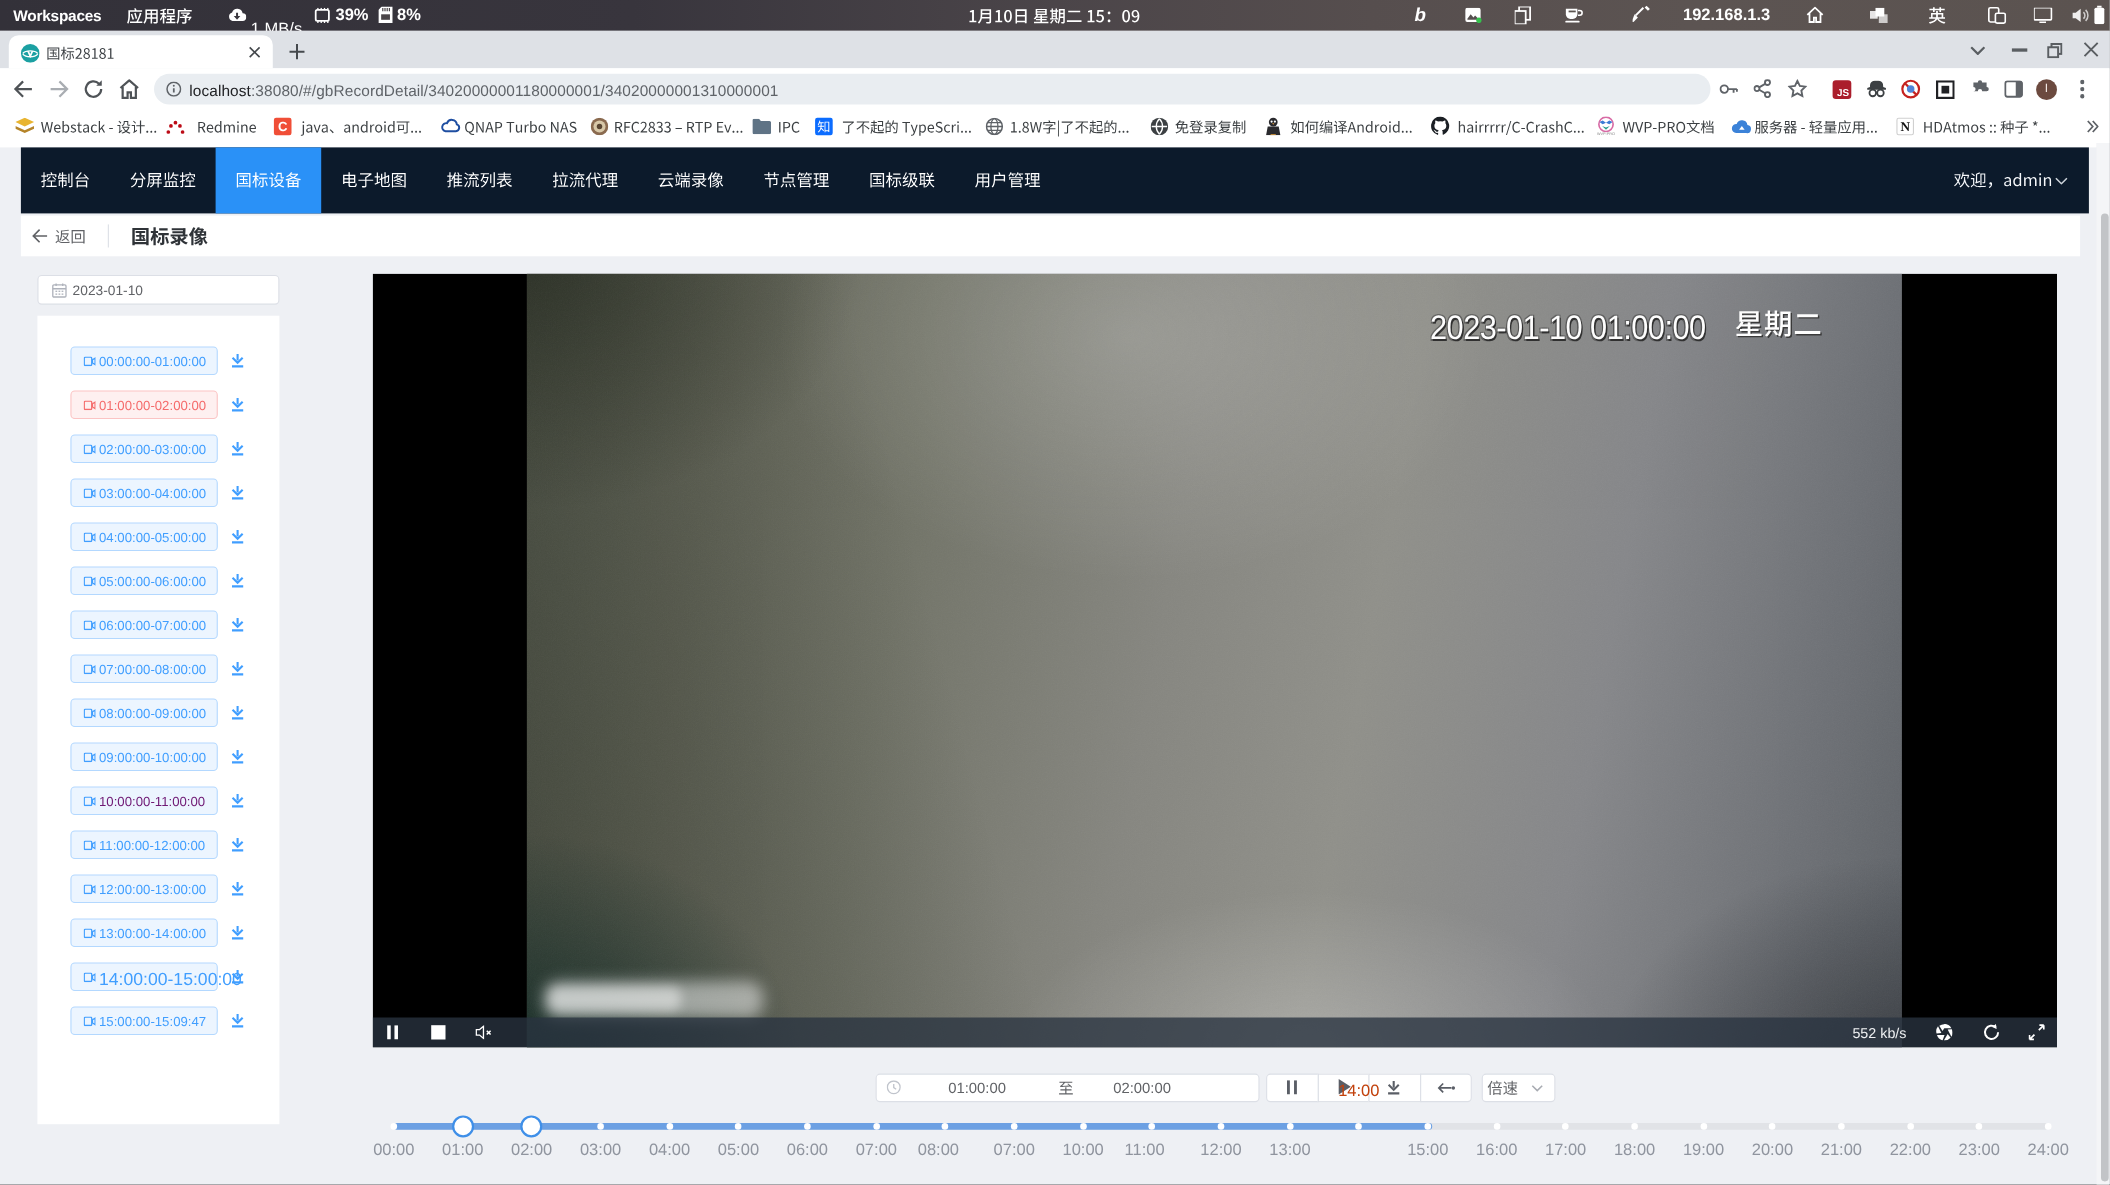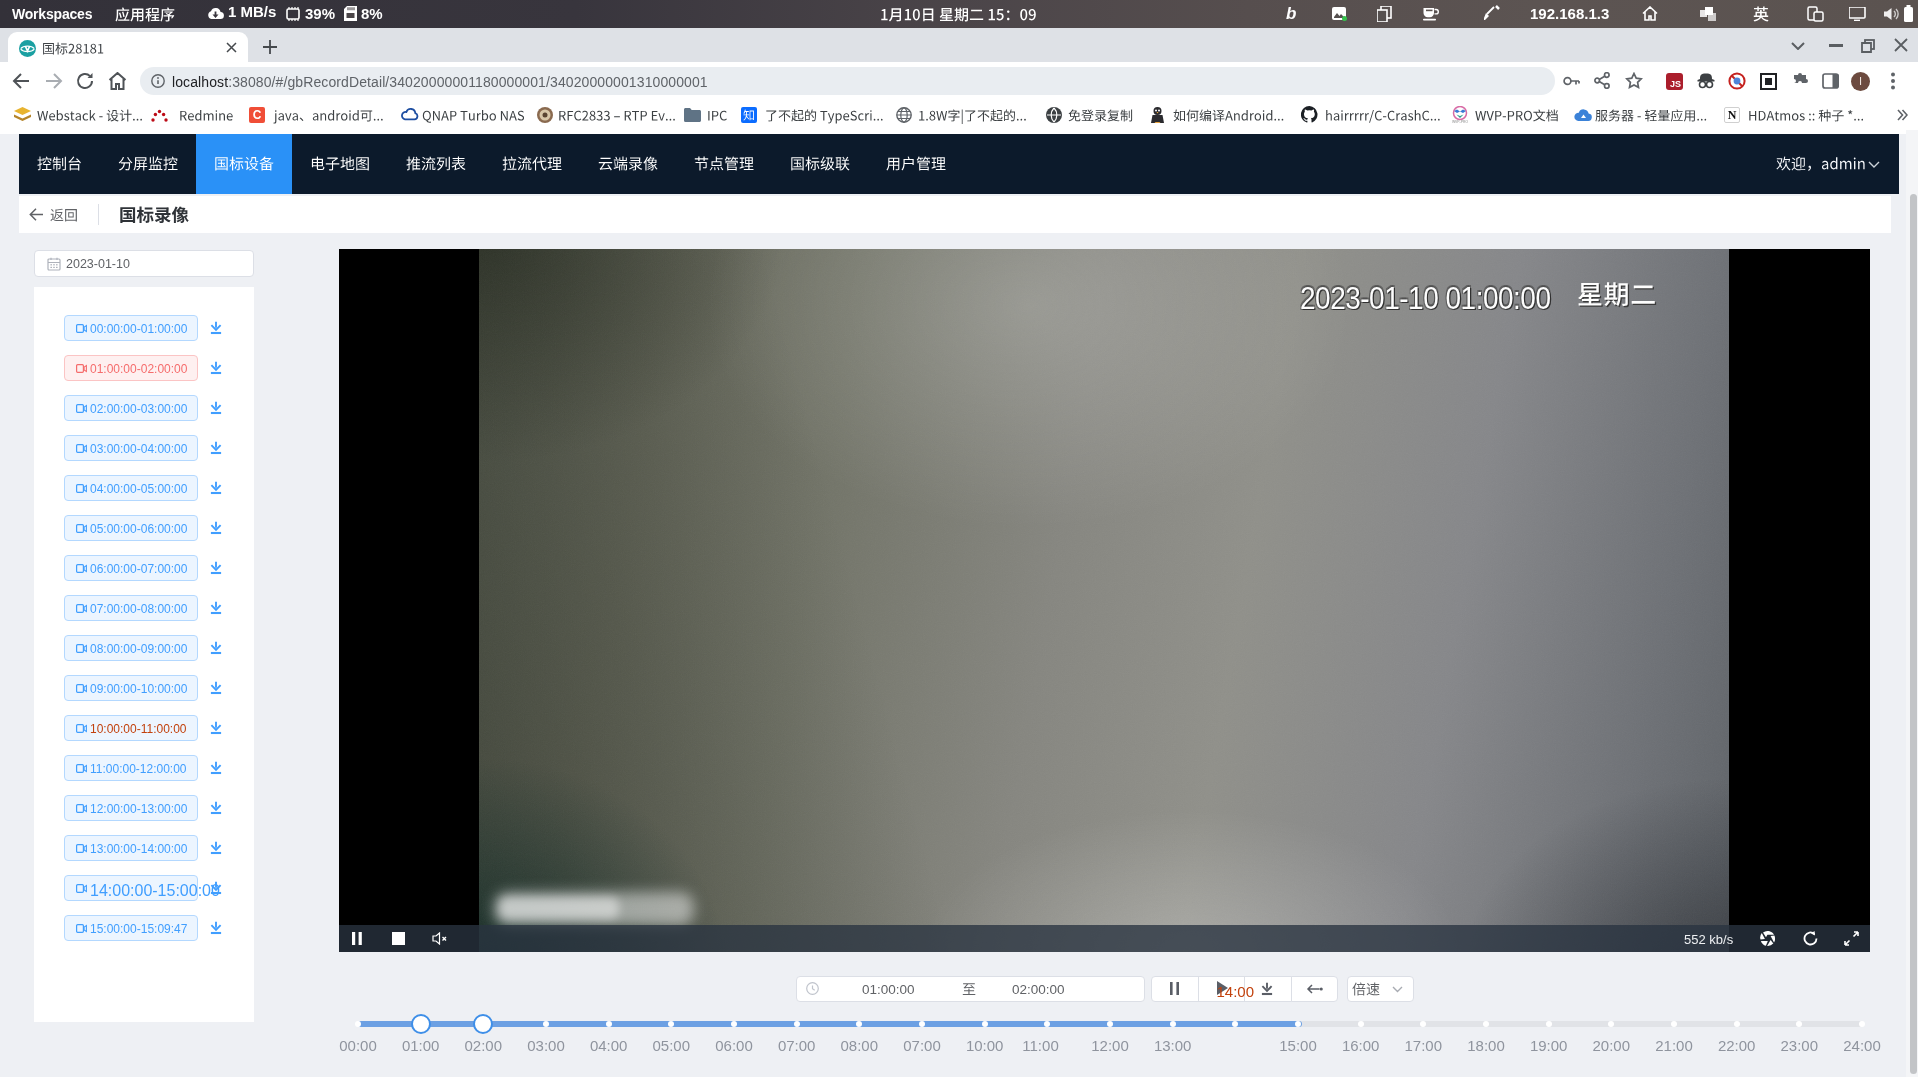--- a/index.html
+++ b/index.html
@@ -8,21 +8,21 @@
 </style></head><body>
 <div class="abs" style="left:0;top:0;width:1918px;height:28px;background:linear-gradient(90deg,#333139 0%,#38353d 30%,#4b4549 50%,#564e4e 65%,#5c5452 80%,#5b5350 100%)">
     <div class="abs" style="left:12px;top:6px;color:#fff;font-size:14px;letter-spacing:-.2px;font-weight:bold">Workspaces</div>
     <svg style="position:absolute;left:115px;top:6.5px;overflow:visible" width="60" height="19">
       <path transform="translate(0,13.2)" fill="#ffffff" d="M3.9 -7.3C4.5 -5.7 5.2 -3.6 5.5 -2.2L6.9 -2.7C6.5 -4.1 5.8 -6.2 5.2 -7.8ZM7 -8.2C7.5 -6.6 8.1 -4.5 8.3 -3.1L9.7 -3.4C9.4 -4.9 8.9 -6.9 8.3 -8.6ZM6.9 -12.4C7.2 -12 7.4 -11.3 7.6 -10.8H1.7V-6.7C1.7 -4.6 1.6 -1.5 0.5 0.6C0.8 0.7 1.5 1.1 1.7 1.4C3 -0.9 3.2 -4.4 3.2 -6.7V-9.5H14.2V-10.8H9.2C9 -11.4 8.7 -12.2 8.3 -12.8ZM3.2 -0.7V0.6H14.4V-0.7H10.5C11.8 -3 12.9 -5.7 13.6 -8.1L12.1 -8.7C11.5 -6.1 10.4 -3 9 -0.7Z M17.2 -11.6V-6.2C17.2 -4.1 17.1 -1.4 15.4 0.4C15.7 0.6 16.3 1.1 16.5 1.3C17.6 0.1 18.2 -1.6 18.4 -3.2H21.9V1.1H23.3V-3.2H27V-0.5C27 -0.3 26.9 -0.2 26.6 -0.2C26.3 -0.1 25.3 -0.1 24.3 -0.2C24.5 0.2 24.8 0.8 24.8 1.2C26.2 1.2 27.1 1.2 27.7 0.9C28.2 0.7 28.4 0.3 28.4 -0.5V-11.6ZM18.6 -10.3H21.9V-8.1H18.6ZM27 -10.3V-8.1H23.3V-10.3ZM18.6 -6.8H21.9V-4.6H18.6C18.6 -5.2 18.6 -5.7 18.6 -6.2ZM27 -6.8V-4.6H23.3V-6.8Z M38.2 -10.9H42.3V-8.4H38.2ZM36.9 -12.1V-7.2H43.7V-12.1ZM36.7 -3.3V-2H39.5V-0.4H35.8V0.9H44.5V-0.4H41V-2H43.8V-3.3H41V-4.8H44.2V-6H36.4V-4.8H39.5V-3.3ZM35.3 -12.5C34.2 -12 32.2 -11.5 30.6 -11.2C30.7 -10.9 30.9 -10.5 31 -10.2C31.6 -10.2 32.3 -10.3 33 -10.5V-8.4H30.7V-7.1H32.8C32.2 -5.5 31.3 -3.7 30.4 -2.7C30.6 -2.3 30.9 -1.7 31.1 -1.3C31.8 -2.2 32.4 -3.5 33 -4.9V1.2H34.4V-5C34.8 -4.4 35.3 -3.7 35.5 -3.3L36.4 -4.4C36.1 -4.7 34.8 -6.1 34.4 -6.4V-7.1H36.1V-8.4H34.4V-10.8C35.1 -11 35.7 -11.2 36.3 -11.4Z M50.6 -6.4C51.4 -6 52.5 -5.5 53.4 -5H48.6V-3.8H53V-0.3C53 -0.1 52.9 -0 52.6 -0C52.4 0 51.3 0 50.3 -0C50.5 0.3 50.7 0.9 50.8 1.3C52.1 1.3 53 1.3 53.7 1.1C54.3 0.9 54.5 0.5 54.5 -0.3V-3.8H57.2C56.8 -3.2 56.3 -2.6 55.9 -2.1L57.1 -1.6C57.8 -2.4 58.6 -3.6 59.3 -4.7L58.3 -5.1L58 -5H55.6L55.7 -5.1C55.4 -5.3 55.1 -5.5 54.7 -5.7C55.9 -6.3 57.1 -7.3 58 -8.2L57.1 -8.9L56.8 -8.8H49.4V-7.7H55.5C55 -7.2 54.2 -6.6 53.5 -6.2C52.8 -6.6 52 -6.9 51.4 -7.2ZM52 -12.4C52.2 -12 52.4 -11.5 52.6 -11H46.7V-6.9C46.7 -4.7 46.6 -1.6 45.4 0.5C45.7 0.7 46.3 1.1 46.6 1.3C47.9 -1 48.1 -4.5 48.1 -6.9V-9.7H59.3V-11H54.2C54 -11.5 53.7 -12.2 53.4 -12.8Z"></path>
     </svg>
     <svg class="abs" style="left:207px;top:7px" width="17" height="14" viewBox="0 0 17 14">
       <path fill="#fff" d="M13.6 5.1A5 5 0 0 0 4 4.3 4 4 0 0 0 4.3 12h9a3.4 3.4 0 0 0 .3-6.9z"></path>
       <path fill="#3a373e" d="M7.6 4.5h1.8v3h2.1l-3 3.4-3-3.4h2.1z"></path>
     </svg>
-    <div class="abs" style="left:228px;top:3px;color:#fff;font-size:15px;font-weight:bold">1 MB/s</div>
+    <div class="abs" style="left:228px;top:18px;color:#fff;font-size:15px;font-weight:normal">1 MB/s</div>
     <svg class="abs" style="left:285px;top:7px" width="16" height="14" viewBox="0 0 16 14">
       <rect x="2" y="2" width="12" height="10" rx="1.5" fill="none" stroke="#fff" stroke-width="1.6"></rect>
       <g stroke="#fff" stroke-width="1.2">
         <path d="M4 0v2M7 0v2M10 0v2M13 0v2M4 12v2M7 12v2M10 12v2M13 12v2"></path>
       </g>
     </svg>
     <div class="abs" style="left:305px;top:5px;color:#fff;font-size:15px;font-weight:bold">39%</div>
     <svg class="abs" style="left:344px;top:6px" width="13" height="15" viewBox="0 0 13 15">
       <path fill="#fff" d="M3 0h10v15H0V3z"></path>
       <g stroke="#4a4548" stroke-width="1.1">
@@ -461,21 +461,21 @@
 <svg class="abs" style="left:209px;top:681px" width="14" height="14" viewBox="0 0 14 14">
     <path fill="none" stroke="#409eff" stroke-width="1.9" d="M7 .8v6"></path>
     <path fill="none" stroke="#409eff" stroke-width="1.9" d="M2.4 4.2L7 8.8l4.6-4.6"></path>
     <path fill="none" stroke="#409eff" stroke-width="2.1" d="M1.9 12h10.2"></path>
   </svg>
 <div class="abs" style="left:64px;top:715px;width:134px;height:26px;background:#ecf5ff;border:1px solid #b3d8ff;border-radius:4px"></div>
 <svg class="abs" style="left:76px;top:723.5px" width="11" height="9" viewBox="0 0 11 9">
     <rect x="0.6" y="0.7" width="6.8" height="7.6" rx="1" fill="none" stroke="#409eff" stroke-width="1.2"></rect>
     <path fill="none" stroke="#409eff" stroke-width="1.1" d="M8.1 3.1l2.3-1.5v5.8L8.1 5.9z"></path>
   </svg>
-<div class="abs" style="left:90px;top:722px;font-size:12px;color:#c2410c">10:00:00-11:00:00</div>
+<div class="abs" style="left:90px;top:722px;font-size:12px;color:#701a75">10:00:00-11:00:00</div>
 <svg class="abs" style="left:209px;top:721px" width="14" height="14" viewBox="0 0 14 14">
     <path fill="none" stroke="#409eff" stroke-width="1.9" d="M7 .8v6"></path>
     <path fill="none" stroke="#409eff" stroke-width="1.9" d="M2.4 4.2L7 8.8l4.6-4.6"></path>
     <path fill="none" stroke="#409eff" stroke-width="2.1" d="M1.9 12h10.2"></path>
   </svg>
 <div class="abs" style="left:64px;top:755px;width:134px;height:26px;background:#ecf5ff;border:1px solid #b3d8ff;border-radius:4px"></div>
 <svg class="abs" style="left:76px;top:763.5px" width="11" height="9" viewBox="0 0 11 9">
     <rect x="0.6" y="0.7" width="6.8" height="7.6" rx="1" fill="none" stroke="#409eff" stroke-width="1.2"></rect>
     <path fill="none" stroke="#409eff" stroke-width="1.1" d="M8.1 3.1l2.3-1.5v5.8L8.1 5.9z"></path>
   </svg>
@@ -654,21 +654,21 @@
 <div class="abs" style="left:410.7px;top:1014px;width:20px;height:20px;background:#fff;border:2.5px solid #3f8fe8;border-radius:50%"></div>
 <div class="abs" style="left:473.3px;top:1014px;width:20px;height:20px;background:#fff;border:2.5px solid #3f8fe8;border-radius:50%"></div>
 <div class="abs" style="left:333.0px;top:1037px;width:50px;text-align:center;font-size:15px;color:#8f949e">00:00</div>
 <div class="abs" style="left:395.7px;top:1037px;width:50px;text-align:center;font-size:15px;color:#8f949e">01:00</div>
 <div class="abs" style="left:458.3px;top:1037px;width:50px;text-align:center;font-size:15px;color:#8f949e">02:00</div>
 <div class="abs" style="left:521.0px;top:1037px;width:50px;text-align:center;font-size:15px;color:#8f949e">03:00</div>
 <div class="abs" style="left:583.7px;top:1037px;width:50px;text-align:center;font-size:15px;color:#8f949e">04:00</div>
 <div class="abs" style="left:646.3px;top:1037px;width:50px;text-align:center;font-size:15px;color:#8f949e">05:00</div>
 <div class="abs" style="left:709.0px;top:1037px;width:50px;text-align:center;font-size:15px;color:#8f949e">06:00</div>
 <div class="abs" style="left:771.7px;top:1037px;width:50px;text-align:center;font-size:15px;color:#8f949e">07:00</div>
-<div class="abs" style="left:834.3px;top:1037px;width:50px;text-align:center;font-size:15px;color:#8f949e">08:00</div>
+<div class="abs" style="left:834.3px;top:1037px;width:50px;text-align:left;font-size:15px;color:#8f949e">08:00</div>
 <div class="abs" style="left:897.0px;top:1037px;width:50px;text-align:center;font-size:15px;color:#8f949e">07:00</div>
 <div class="abs" style="left:959.7px;top:1037px;width:50px;text-align:center;font-size:15px;color:#8f949e">10:00</div>
 <div class="abs" style="left:1022.3px;top:1037px;width:50px;text-align:left;font-size:15px;color:#8f949e">11:00</div>
 <div class="abs" style="left:1085.0px;top:1037px;width:50px;text-align:center;font-size:15px;color:#8f949e">12:00</div>
 <div class="abs" style="left:1147.7px;top:1037px;width:50px;text-align:center;font-size:15px;color:#8f949e">13:00</div>
 <div class="abs" style="left:1210.3px;top:983px;width:50px;text-align:center;font-size:15px;color:#c2410c">14:00</div>
 <div class="abs" style="left:1273.0px;top:1037px;width:50px;text-align:center;font-size:15px;color:#8f949e">15:00</div>
 <div class="abs" style="left:1335.7px;top:1037px;width:50px;text-align:center;font-size:15px;color:#8f949e">16:00</div>
 <div class="abs" style="left:1398.3px;top:1037px;width:50px;text-align:center;font-size:15px;color:#8f949e">17:00</div>
 <div class="abs" style="left:1461.0px;top:1037px;width:50px;text-align:center;font-size:15px;color:#8f949e">18:00</div>

